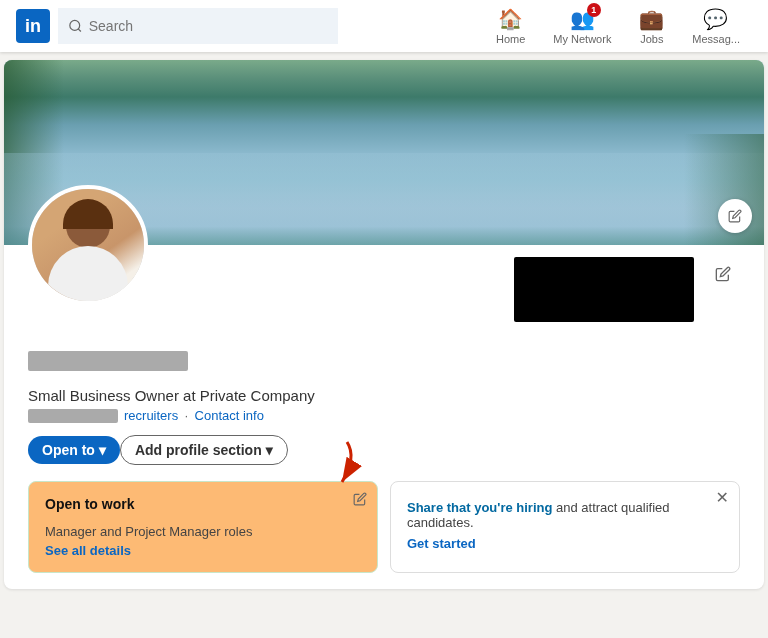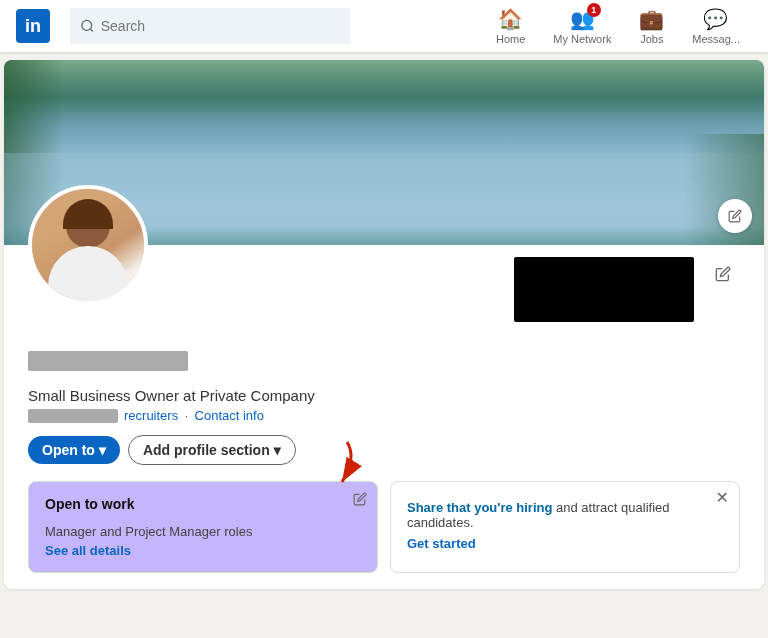--- a/index.html
+++ b/index.html
@@ -21,21 +21,21 @@
       height: 34px;
       background: #0a66c2;
       border-radius: 4px;
       display: flex;
       align-items: center;
       justify-content: center;
       color: white;
       font-weight: bold;
       font-size: 18px;
       flex-shrink: 0;
-      margin-right: 20px;
+      margin-right: 8px;
     }
     .search-bar {
       display: flex;
       align-items: center;
       background: #eef3f8;
       border-radius: 0;
       padding: 10px 10px;
       width: 280px;
       gap: 6px;
     }
@@ -264,21 +264,20 @@
       width: 90px;
       height: 14px;
       display: inline-block;
     }
     .link-text { color: #0a66c2; cursor: pointer; font-weight: 500; }
     .dot { color: #666; }
 
     .profile-actions {
       display: flex;
       align-items: center;
-      gap: 8px;
       margin-top: 12px;
     }
     .btn-open-to {
       background: #0a66c2;
       color: white;
       border: none;
       border-radius: 20px;
       padding: 6px 14px;
       font-size: 14px;
       font-weight: 600;
@@ -301,21 +300,21 @@
       gap: 4px;
     }
 
     
     .cards-row {
       display: flex;
       gap: 12px;
       margin-top: 16px;
     }
     .open-to-work-card {
-      background: #c4b5fd;
+      background: #fdba74;
       border: 1px solid #c8e6c9;
       border-radius: 8px;
       padding: 14px 16px;
       flex: 1;
       position: relative;
       min-width: 0;
     }
     .open-to-work-card h4 {
       font-size: 14px;
       font-weight: 600;

